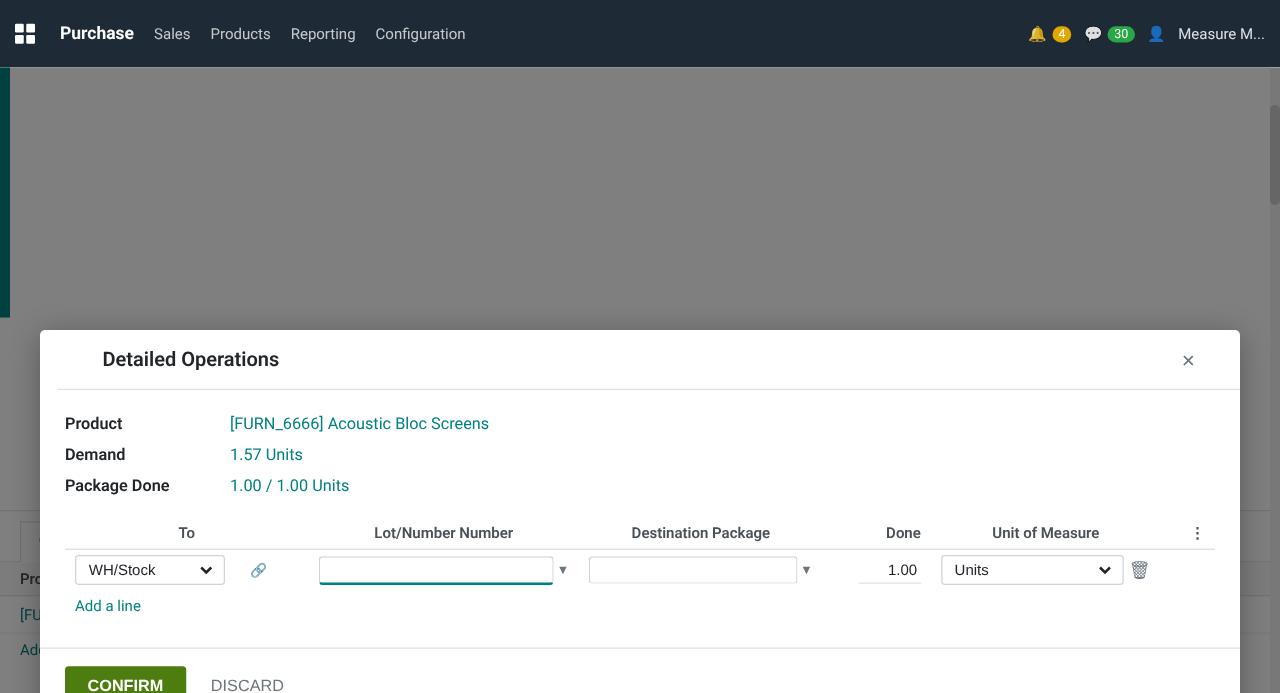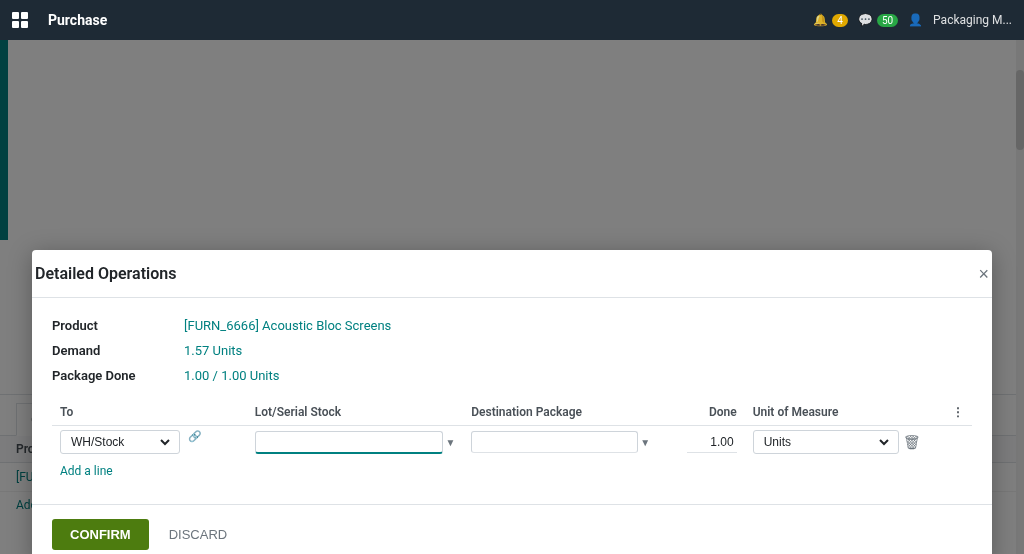--- a/index.html
+++ b/index.html
@@ -6,21 +6,21 @@
     body {
       font-family: -apple-system, BlinkMacSystemFont, 'Segoe UI', Roboto, sans-serif;
       font-size: 13px;
       background: #f0f0f0;
       overflow: hidden;
     }
 
     
     .topbar {
       background: #1e2a35;
-      height: 40px;
+      height: 54px;
       display: flex;
       align-items: center;
       padding: 0 12px;
       gap: 16px;
       color: #fff;
       font-size: 12px;
     }
     .topbar-logo {
       display: grid;
       grid-template-columns: 1fr 1fr;
@@ -171,22 +171,23 @@
       border-radius: 4px;
       width: 960px;
       max-width: 960px;
       z-index: 20;
       box-shadow: 0 4px 24px rgba(0,0,0,0.3);
     }
     .modal-header {
       display: flex;
       justify-content: space-between;
       align-items: center;
-      padding: 14px 3px;
+      padding: 14px 36px;
       border-bottom: 1px solid #dee2e6;
+      margin-left: 14px;
     }
     .modal-title {
       font-size: 16px;
       font-weight: 600;
       color: #212529;
     }
     .modal-close {
       background: none;
       border: none;
       font-size: 18px;
@@ -215,21 +216,21 @@
       color: #008080;
     }
 
     
     .modal-table {
       width: 100%;
       border-collapse: collapse;
       margin-top: 16px;
     }
     .modal-table th {
-      text-align: left;
+      text-align: center;
       font-size: 12px;
       font-weight: 600;
       color: #495057;
       padding: 6px 8px;
       border-bottom: 1px solid #dee2e6;
     }
     .modal-table td {
       padding: 4px 8px;
       vertical-align: middle;
     }
@@ -357,28 +358,34 @@
 <body>
 
 <div class="topbar">
   <div class="topbar-logo">
     <span></span>
       <span></span>
       <span></span>
       <span></span>
   </div>
   <span class="topbar-app">Purchase</span>
+  <div class="topbar-nav">
+    <span>Sales</span>
+    <span>Products</span>
+    <span>Reporting</span>
+    <span>Configuration</span>
+  </div>
   <div class="topbar-spacer"></div>
   <div class="topbar-icons">
     <span>🔔</span>
     <span class="badge">4</span>
     <span>💬</span>
-    <span class="badge badge-green">50</span>
+    <span class="badge badge-green">30</span>
     <span>👤</span>
-    <span>Packaging M...</span>
+    <span>Measure M...</span>
   </div>
 </div>
 
 <div class="page-bg" style="height: 514px; position: relative;">
   <div class="page-sidebar"></div>
 
   <div class="bottom-area" style="top: auto; bottom: 0; height: 160px;">
     <div class="bottom-tabs">
       <div class="bottom-tab active">Operations</div>
       <div class="bottom-tab">Additional Info</div>
@@ -431,31 +438,31 @@
       <div class="field-row">
         <span class="field-label">Package Done</span>
         <span class="field-value">1.00 / 1.00 Units</span>
       </div>
 
       
       <table class="modal-table">
         <thead>
           <tr>
             <th class="col-to">To</th>
-            <th class="col-lot">Lot/Serial Stock</th>
+            <th class="col-lot">Lot/Number Number</th>
             <th class="col-dest">Destination Package</th>
             <th class="col-done th-done">Done</th>
             <th class="col-uom">Unit of Measure</th>
             <th class="col-del th-more">⋮</th>
           </tr>
         </thead>
         <tbody>
           <tr>
             <td class="col-to">
-              <div style="display:flex; align-items:flex-start; gap:8px;">
+              <div style="display:flex; align-items:center; gap:20px;">
                 <div class="select-field">
                   <select>
                     <option>WH/Stock</option>
                   </select>
                 </div>
                 <span class="external-link-icon">🔗</span>
               </div>
             </td>
             <td class="col-lot">
               <div style="display:flex; align-items:center; gap:2px;">

